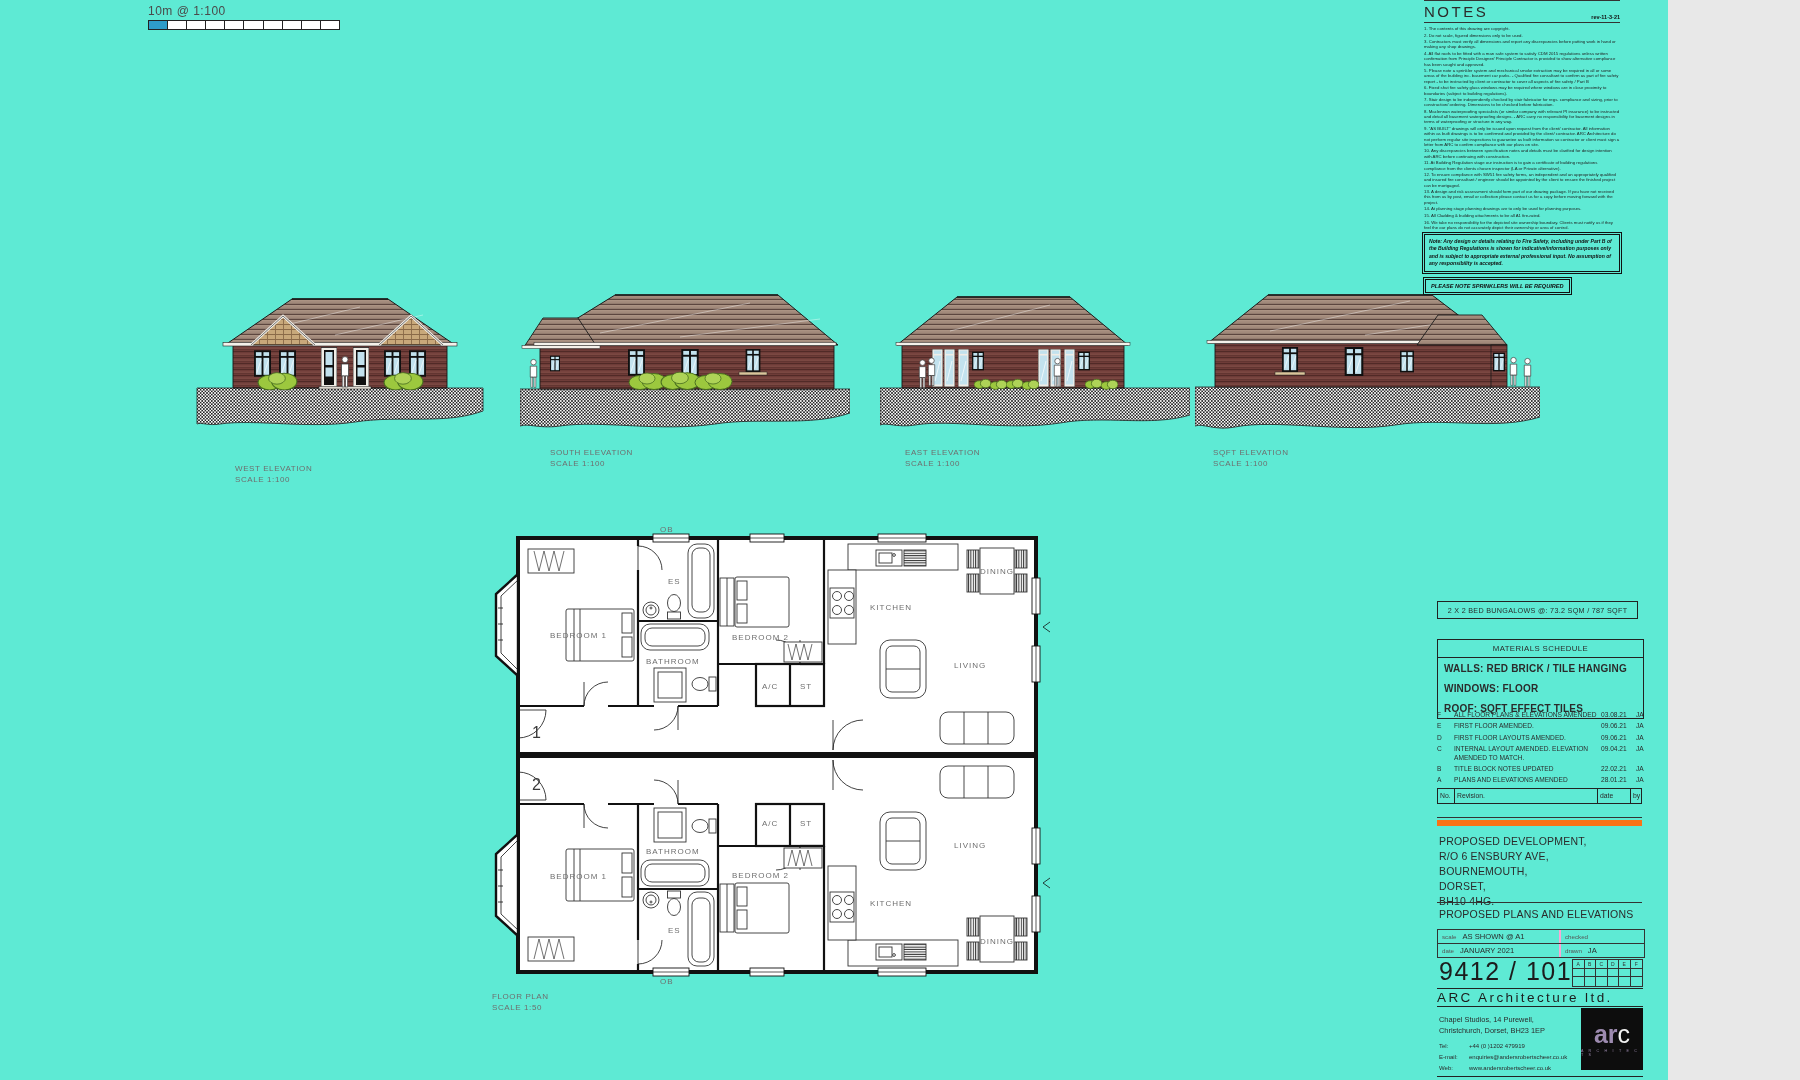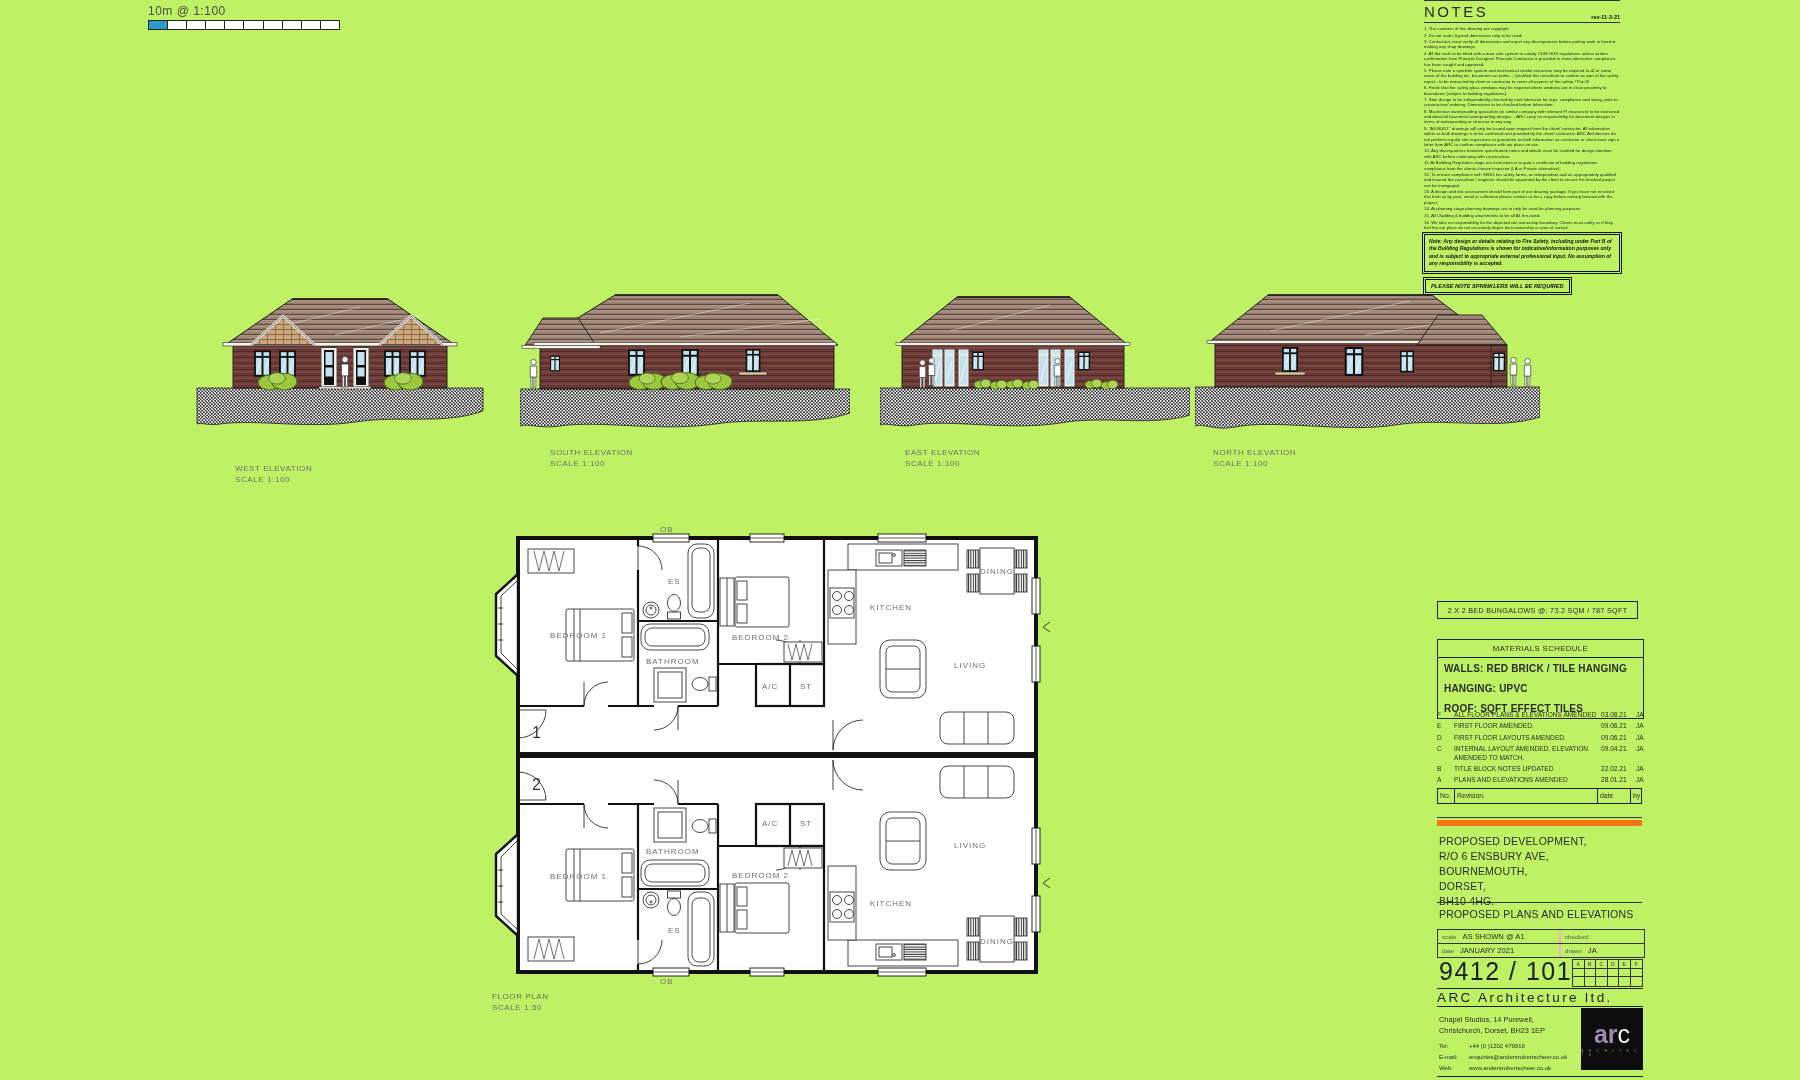--- a/index.html
+++ b/index.html
@@ -1,16 +1,16 @@
 <!DOCTYPE html>
 <html><head>
 <meta charset="utf-8">
 <style>
   html,body{margin:0;padding:0;background:#e8e8e8;}
-  #sheet{position:relative;width:1800px;height:1080px;background:#bef264;overflow:hidden;
+  #sheet{position:relative;width:1668px;height:1080px;background:#5eead4;overflow:hidden;
          font-family:"Liberation Sans",sans-serif;color:#222;}
   .abs{position:absolute;}
   
   #scalebar-label{left:148px;top:4px;font-size:12px;color:#4a4a4a;letter-spacing:.5px;}
   #scalebar{left:148px;top:20px;width:190px;height:8px;display:flex;border:1px solid #222;}
   #scalebar .cell{flex:1;border-right:1px solid #222;background:#fff;}
   #scalebar .cell:last-child{border-right:none;}
   #scalebar .cell.filled{background:#2e9cc9;}
   
   #notes{left:1424px;top:0;width:196px;}
@@ -307,21 +307,21 @@
   </div>
   <div class="abs dwg-label" style="left:550px;top:448px">
     <div>SOUTH ELEVATION</div>
     <div>SCALE 1:100</div>
   </div>
   <div class="abs dwg-label" style="left:905px;top:448px">
     <div>EAST ELEVATION</div>
     <div>SCALE 1:100</div>
   </div>
   <div class="abs dwg-label" style="left:1213px;top:448px">
-    <div>NORTH ELEVATION</div>
+    <div>SQFT ELEVATION</div>
     <div>SCALE 1:100</div>
   </div>
 
   <svg class="abs" style="left:488px;top:524px" width="575" height="462" viewBox="0 0 575 462">
     <defs>
       <g id="unitShapes">
 
         <rect x="30" y="14" width="518" height="216" fill="#fff" stroke="#111" stroke-width="4"></rect>
 
         <polygon points="30,50 8,70 8,132 30,152" fill="#fff" stroke="#111" stroke-width="2.4"></polygon>
@@ -473,21 +473,21 @@
     <div>SCALE 1:50</div>
   </div>
 
   <div class="abs" id="titleblock">
 
     <div class="abs" id="banner">2 X 2 BED BUNGALOWS @: 73.2 SQM / 787 SQFT</div>
 
     <div class="abs" id="materials">
       <div class="mat-head">MATERIALS SCHEDULE</div>
       <div class="mat-row">WALLS: RED BRICK  / TILE HANGING</div>
-      <div class="mat-row">HANGING: UPVC</div>
+      <div class="mat-row">WINDOWS: FLOOR</div>
       <div class="mat-row">ROOF: SQFT EFFECT TILES</div>
     </div>
 
     <div class="abs" id="revisions">
       <div class="rev-row">
         <div>F</div>
         <div class="rd">ALL FLOOR PLANS &amp; ELEVATIONS AMENDED</div>
         <div>03.08.21</div>
         <div>JA</div>
       </div>

